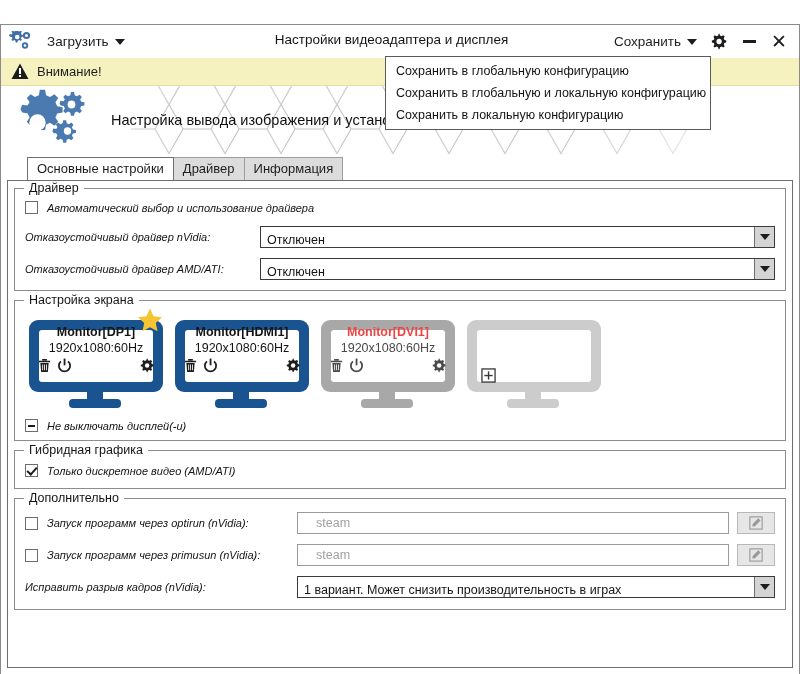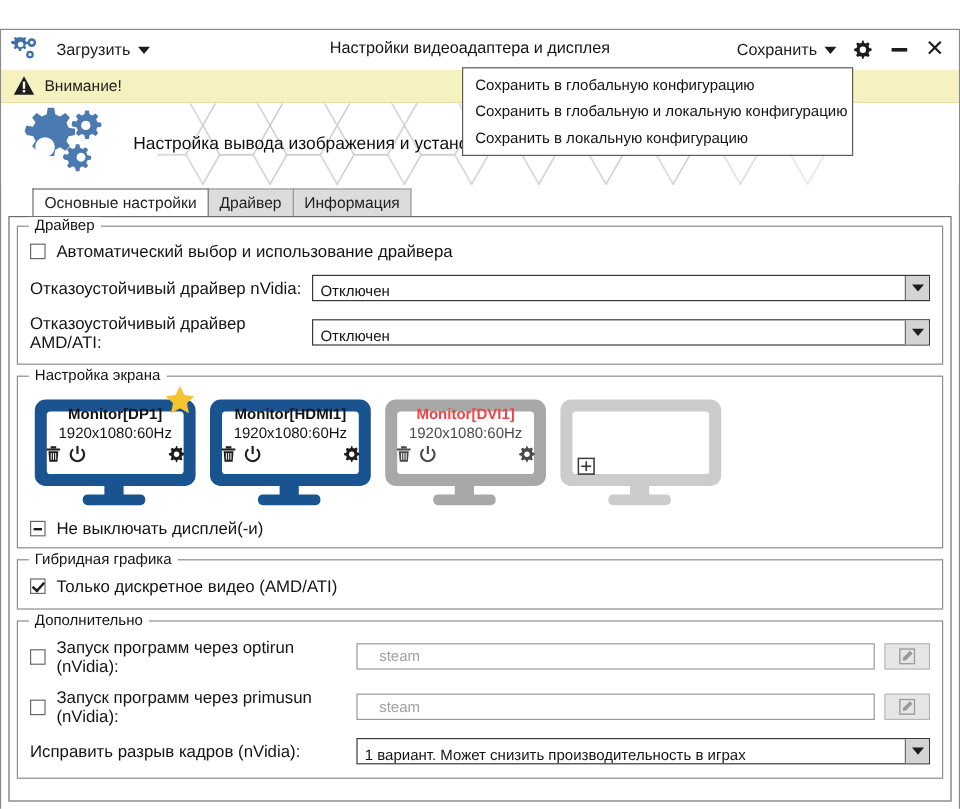--- a/index.html
+++ b/index.html
@@ -111,21 +111,21 @@
   
   .group { position: relative; border: 1px solid #8d8d8d; margin-bottom: 9px; padding: 14px 10px 10px 10px; }
   .group > .glabel {
     position: absolute; top: -8px; left: 9px;
     background: #ffffff; padding: 0 5px;
     font-size: 12.5px; color: #141414;
   }
 
   .row { display: flex; align-items: center; margin-bottom: 10px; }
   .row:last-child { margin-bottom: 0; }
-  .rlabel { font-size: 14px; color: #141414; }
+  .rlabel { font-size: 11px; color: #141414; font-style: italic; }
 
   
   .cbwrap { display: flex; align-items: center; gap: 9px; cursor: default; }
   .cbox {
     width: 13px; height: 13px; border: 1px solid #6b6b6b; background: #fff;
     flex: 0 0 auto; position: relative;
   }
   .cbox.checked::after {
     content: ""; position: absolute; left: 3px; top: 0px;
     width: 4px; height: 8px; border: solid #1d1d1d;

